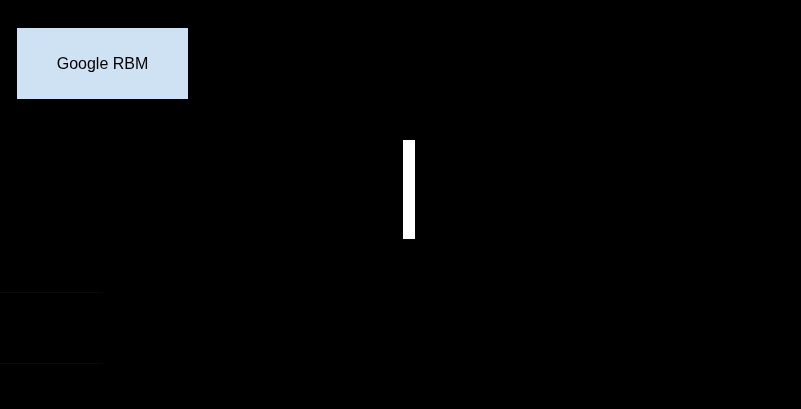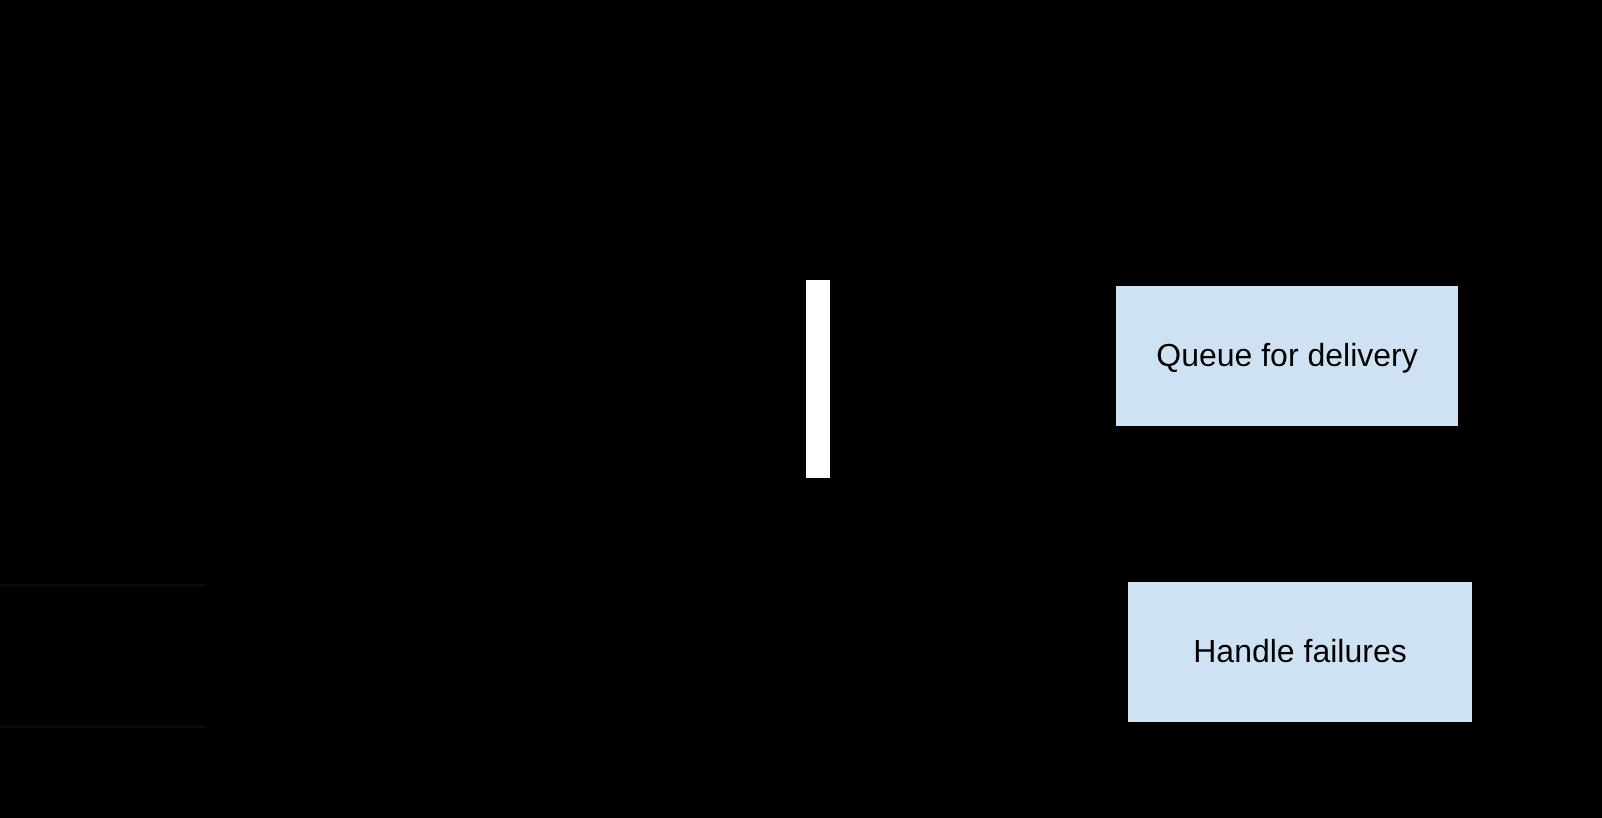--- a/index.html
+++ b/index.html
@@ -36,29 +36,26 @@
     position: absolute;
     height: 1px;
     background: #0b0b0b;
   }
 </style>
 </head>
 <body>
 
 <div class="canvas">
 
+  <div class="node" style="left:17px; top:28px; width:171px; height:71px;">
+    <span>Google RBM</span>
+  </div>
 
 
-  <div class="node" style="left:558px; top:143px; width:171px; height:70px;">
-    <span>Queue for delivery</span>
-  </div>
 
-  <div class="node" style="left:564px; top:291px; width:172px; height:70px;">
-    <span>Handle failures</span>
-  </div>
 
   <div class="activation" style="left:403px; top:140px; width:12px; height:99px;"></div>
 
   <div class="faint-line" style="left:0; top:292px; width:103px;"></div>
 
   <div class="faint-line" style="left:0; top:363px; width:103px;"></div>
 
 </div>
 
 </body></html>

